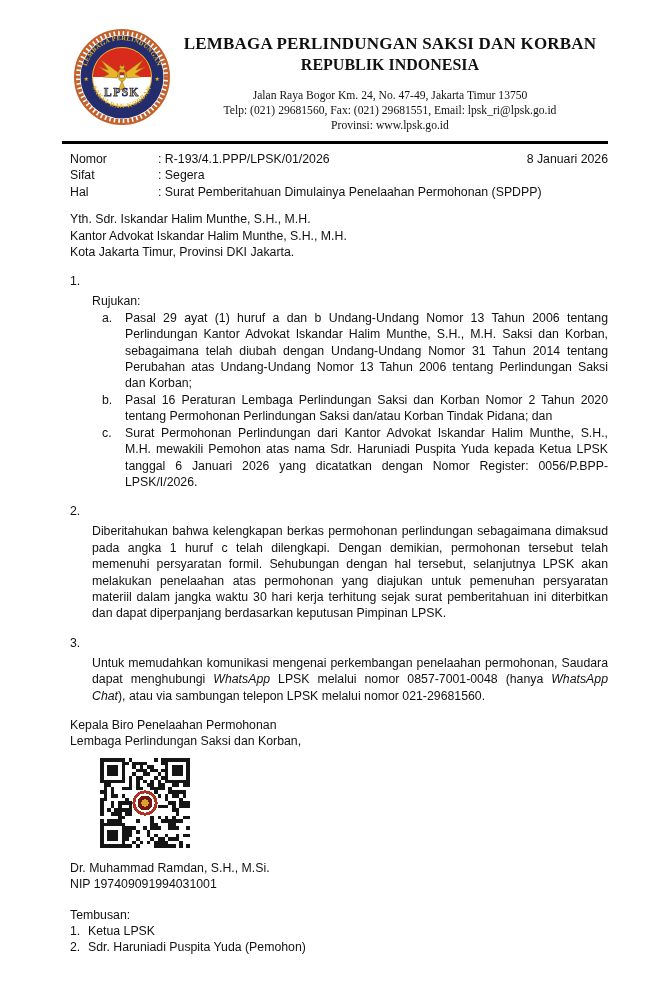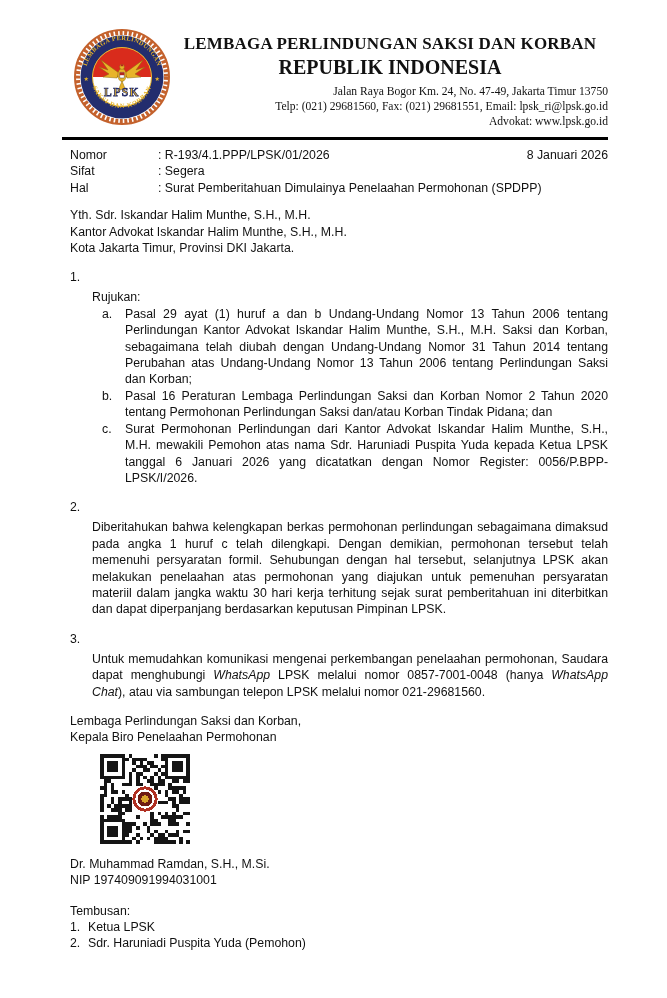--- a/index.html
+++ b/index.html
@@ -8,22 +8,22 @@
     position:relative; width:667px; height:998px; margin:0 auto;
     background:#ffffff; color:#111;
     font-family:"Liberation Sans", sans-serif;
     overflow:hidden;
   }
   
   .letterhead { display:flex; align-items:flex-start; padding:27px 59px 0 72px; }
   .logo-wrap { width:100px; height:100px; flex:none; }
   .head-text { flex:1; text-align:center; font-family:"Liberation Serif", serif; padding-top:7px; }
   .org1 { font-size:17px; font-weight:bold; letter-spacing:.2px; }
-  .org2 { font-size:20px; font-weight:bold; margin-top:2px; }
-  .addr { font-size:11.6px; line-height:15px; margin-top:5px;text-align:right; }
+  .org2 { font-size:16px; font-weight:bold; margin-top:2px; }
+  .addr { font-size:11.6px; line-height:15px; margin-top:14px; }
   .rule { margin:8px 59px 0 62px; border-top:3.5px solid #000; }
 
   
   .content { padding:7px 59px 0 70px; font-size:12.3px; line-height:16.4px; }
   .meta-row { display:flex;align-items:flex-end; }
   .meta-label { width:88px; flex:none; }
   .meta-value::before { content:": "; white-space:pre; }
   .meta-date { margin-left:auto; }
 
   .recipient { margin-top:11px; }
@@ -87,21 +87,21 @@
         </g>
         <text x="0" y="18.5" text-anchor="middle" font-family="Liberation Serif, serif" font-size="11.5" font-weight="bold" fill="#e8b429" stroke="#232d6e" stroke-width="0.75" letter-spacing="1.5">LPSK</text>
       </svg>
     </div>
     <div class="head-text">
       <div class="org1">LEMBAGA PERLINDUNGAN SAKSI DAN KORBAN</div>
       <div class="org2">REPUBLIK INDONESIA</div>
       <div class="addr">
         <div>Jalan Raya Bogor Km. 24, No. 47-49, Jakarta Timur 13750</div>
         <div>Telp: (021) 29681560, Fax: (021) 29681551, Email: lpsk_ri@lpsk.go.id</div>
-        <div>Advokat: www.lpsk.go.id</div>
+        <div>Provinsi: www.lpsk.go.id</div>
       </div>
     </div>
   </div>
   <div class="rule"></div>
 
   <div class="content">
 
     <div>
       <div class="meta-row">
         <span class="meta-label">Nomor</span>
@@ -148,22 +148,22 @@
       <div class="item-body just">Diberitahukan bahwa kelengkapan berkas permohonan perlindungan sebagaimana dimaksud pada angka 1 huruf c telah dilengkapi. Dengan demikian, permohonan tersebut telah memenuhi persyaratan formil. Sehubungan dengan hal tersebut, selanjutnya LPSK akan melakukan penelaahan atas permohonan yang diajukan untuk pemenuhan persyaratan materiil dalam jangka waktu 30 hari kerja terhitung sejak surat pemberitahuan ini diterbitkan dan dapat diperpanjang berdasarkan keputusan Pimpinan LPSK.</div>
     </div>
 
     <div class="item">
       <span class="item-marker">3.</span>
       <div class="item-body just"><span>Untuk memudahkan komunikasi mengenai perkembangan penelaahan permohonan, Saudara dapat menghubungi </span><span class="ital">WhatsApp</span><span> LPSK melalui nomor 0857-7001-0048 (hanya </span><span class="ital">WhatsApp Chat</span><span>), atau via sambungan telepon LPSK melalui nomor 021-29681560.</span></div>
     </div>
 
 
     <div class="signoff">
+      <div>Kepala Biro Penelaahan Permohonan</div>
       <div>Lembaga Perlindungan Saksi dan Korban,</div>
-      <div>Kepala Biro Penelaahan Permohonan</div>
     </div>
 
     <div class="qr-box">
       <svg id="qr-svg" viewBox="0 0 25 25">
           <g fill="#151515">
             <rect x="0" y="0" width="1" height="1"></rect>
             <rect x="1" y="0" width="1" height="1"></rect>
             <rect x="2" y="0" width="1" height="1"></rect>
             <rect x="3" y="0" width="1" height="1"></rect>
             <rect x="4" y="0" width="1" height="1"></rect>

